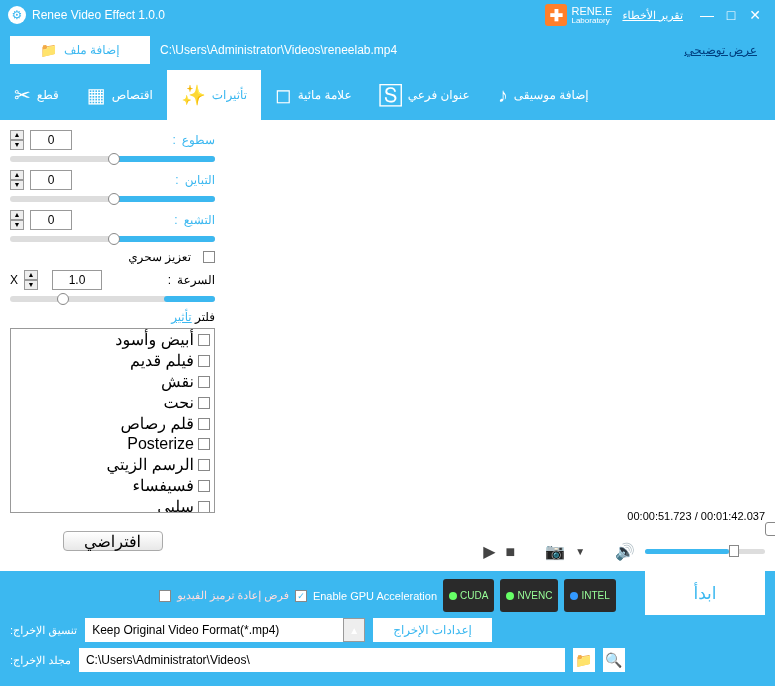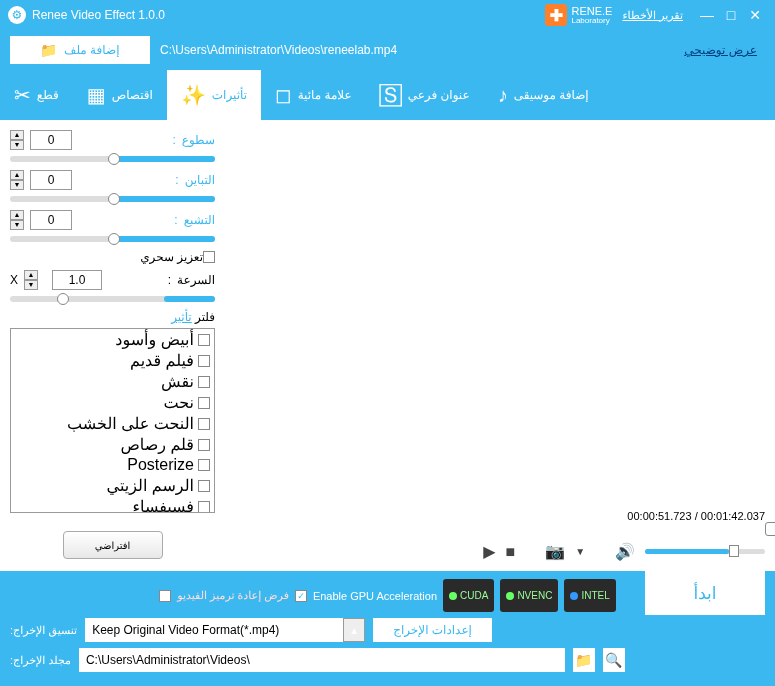--- a/index.html
+++ b/index.html
@@ -29,29 +29,29 @@
 .ctrl { margin-bottom: 8px; }
 .ctrl-row { display: flex; align-items: center; gap: 6px; }
 .ctrl-label { color: #3cb8f0; font-size: 12px; }
 .ctrl-colon { color: #3cb8f0; }
 .numbox { width: 42px; height: 20px; border: 1px solid #999; text-align: center; font-size: 12px; direction: ltr; }
 .spinbtns { display: flex; flex-direction: column; }
 .spinbtns div { width: 14px; height: 10px; border: 1px solid #999; background: #eee; font-size: 7px; text-align: center; line-height: 8px; cursor: pointer; }
 .slider { width: 100%; height: 6px; background: #ddd; border-radius: 3px; margin-top: 6px; position: relative; }
 .slider .fill { height: 100%; background: #3cb8f0; border-radius: 3px; }
 .slider .thumb { width: 12px; height: 12px; background: #fff; border: 1px solid #888; border-radius: 50%; position: absolute; top: -3px; cursor: pointer; }
-.chkrow { display: flex; align-items: center; gap: 0; margin: 6px 0; }
+.chkrow { display: flex; align-items: center; gap: 12px; margin: 6px 0; }
 .chk { width: 12px; height: 12px; border: 1px solid #888; cursor: pointer; }
 .speed-x { color: #000; font-size: 12px; }
 .filter-label { color: #000; font-size: 12px; margin-top: 6px; }
 .filter-link { color: #3cb8f0; text-decoration: underline; cursor: pointer; }
 .filter-box { border: 1px solid #999; height: 185px; margin-top: 4px; overflow-y: scroll; direction: rtl; }
 .filter-item { display: flex; align-items: center; gap: 4px; padding: 1px 4px; font-size: 16px; }
 .filter-item .chk { flex-shrink: 0; }
-.default-btn { margin: 18px auto 0; display: block; width: 100px; height: 28px; background: linear-gradient(#fff,#e8e8e8); border: 1px solid #aaa; border-radius: 4px; font-size: 10px; cursor: pointer; }
+.default-btn { margin: 18px auto 0; display: block; width: 100px; height: 20px; background: linear-gradient(#fff,#e8e8e8); border: 1px solid #aaa; border-radius: 4px; font-size: 16px; cursor: pointer; }
 .preview { flex: 1; padding: 10px; display: flex; flex-direction: column; align-items: flex-end; }
 .video { flex: 1; background: #000; position: relative; overflow: hidden; }
 .sky { position: absolute; inset: 0; background: linear-gradient(180deg, #3a3a4a 0%, #8a6a3a 20%, #f4c96a 35%, #ffe8a0 45%, #888 50%, #d4a860 55%, #6a7a8a 80%, #3a4a5a 100%); }
 .timecode { font-size: 11px; padding: 6px 0 4px; color: #000; direction: ltr; }
 .seek { height: 6px; background: #ddd; border-radius: 3px; position: relative; margin-bottom: 10px; }
 .seek .fill { height: 100%; width: 50%; background: #3cb8f0; border-radius: 3px; }
 .seek .thumb { width: 14px; height: 14px; background: #fff; border: 1px solid #888; border-radius: 3px; position: absolute; top: -4px; left: 50%; cursor: pointer; }
 .playbar { display: flex; align-items: center; gap: 10px; direction: ltr; }
 .playbar .pbtn { font-size: 16px; color: #444; cursor: pointer; }
 .volslider { width: 120px; height: 5px; background: #ddd; position: relative; border-radius: 3px; }
@@ -219,24 +219,20 @@
           <div class="filter-item">
             <div class="chk"></div>
             <span>نقش</span>
           </div>
           <div class="filter-item">
             <div class="chk"></div>
             <span>نحت</span>
           </div>
           <div class="filter-item">
             <div class="chk"></div>
-            <span>النحت على الخشب</span>
-          </div>
-          <div class="filter-item">
-            <div class="chk"></div>
             <span>قلم رصاص</span>
           </div>
           <div class="filter-item">
             <div class="chk"></div>
             <span>Posterize</span>
           </div>
           <div class="filter-item">
             <div class="chk"></div>
             <span>الرسم الزيتي</span>
           </div>

